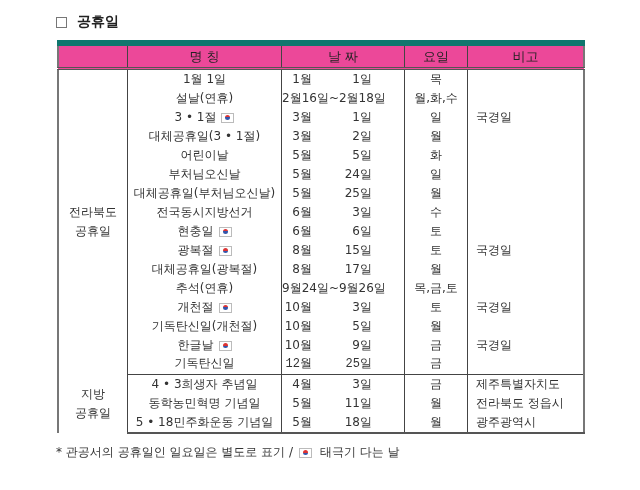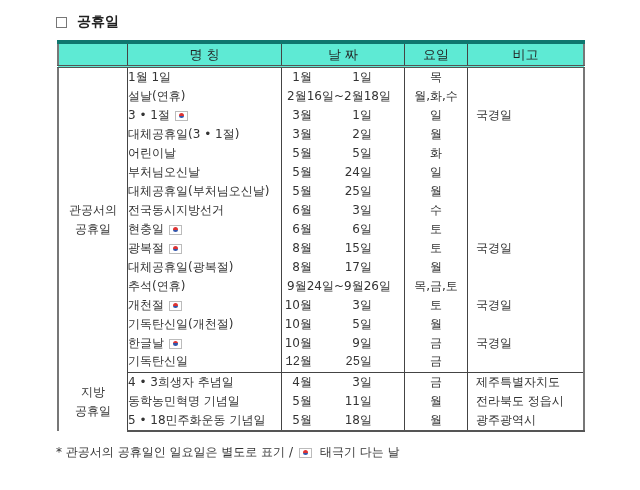--- a/index.html
+++ b/index.html
@@ -2,36 +2,36 @@
 <html><head>
 <meta charset="utf-8">
 <style>
   html, body { margin:0; padding:0; background:#ffffff; }
   body { width:640px; height:490px; position:relative; overflow:hidden;
          font-family:"DejaVu Sans", "Liberation Sans", sans-serif; color:#222; }
   .title { position:absolute; left:56px; top:12px; height:20px; display:flex; align-items:center; font-size:14px; font-weight:bold; color:#222; }
   .title .box { width:11px; height:11px; border:1px solid #777; margin-right:10px; box-sizing:border-box; }
   table.hol { position:absolute; left:57px; top:40px; border-collapse:collapse; font-size:12px; color:#333; }
   table.hol td, table.hol th { padding:0; height:19px; line-height:19px; white-space:nowrap; }
-  table.hol thead th { background:#5eead4; font-weight:normal; font-size:13px; color:#222; height:21px; line-height:21px;
-       border-top:4px solid #0f766e; border-bottom:3px double #555; border-right:1px solid #444; }
+  table.hol thead th { background:#ec4899; font-weight:normal; font-size:13px; color:#222; height:21px; line-height:21px;
+       border-top:6px solid #0f766e; border-bottom:3px double #555; border-right:1px solid #444; }
   table.hol thead th:first-child { border-left:2px solid #777; }
   table.hol thead th:last-child { border-right:2px solid #777; }
   .c0 { width:68px; } .c1 { width:153px; } .c2 { width:122px; } .c3 { width:62px; } .c4 { width:115px; }
   td.grp { text-align:center; vertical-align:middle; border-left:2px solid #777; border-right:1px solid #444; line-height:22px; }
-  td.name { text-align:left; border-right:1px solid #444; }
+  td.name { text-align:center; border-right:1px solid #444; }
   td.date { border-right:1px solid #444; }
   td.day { text-align:center; border-right:1px solid #444; }
   td.note { border-right:2px solid #777; padding-left:8px !important; }
   tr.sec-end td { border-bottom:1px solid #444;font-family:Liberation Mono, monospace; }
   tr.last td { border-bottom:2px solid #555; }
   .date-inner { display:flex; justify-content:flex-start; padding-right:8px; }
   .date-inner .m { display:inline-block; width:30px; text-align:right; }
   .date-inner .d { display:inline-block; width:60px; text-align:right; }
-  .date-inner.range { justify-content:center; }
+  .date-inner.range { justify-content:flex-start; }
   .flag { display:inline-block; width:11px; height:8px; border:1px solid #bbb; margin-left:5px; vertical-align:middle; position:relative; background:#fff; }
   .flag::after { content:""; position:absolute; left:3px; top:1px; width:5px; height:5px; border-radius:50%;
                  background:linear-gradient(180deg,#d33 50%,#35a 50%); }
   .footnote { position:absolute; left:56px; top:444px; font-size:12px; color:#333; display:flex; align-items:center; }
   .footnote .flag { margin:0 8px 0 6px; }
 </style>
 </head>
 <body>
 
 <div class="title">
@@ -45,21 +45,21 @@
       <th class="c0"></th>
       <th class="c1">명  칭</th>
       <th class="c2">날  짜</th>
       <th class="c3">요일</th>
       <th class="c4">비고</th>
     </tr>
   </thead>
   <tbody id="tbody">
       <tr>
         <td class="grp" rowspan="16">
-          <div>관공서의</div>
+          <div>전라북도</div>
           <div>공휴일</div>
         </td>
         <td class="name"><span>1월  1일</span></td>
         <td class="date">
           <div class="date-inner">
             <span class="m">1월</span>
             <span class="d">1일</span>
           </div>
         </td>
         <td class="day">목</td>

